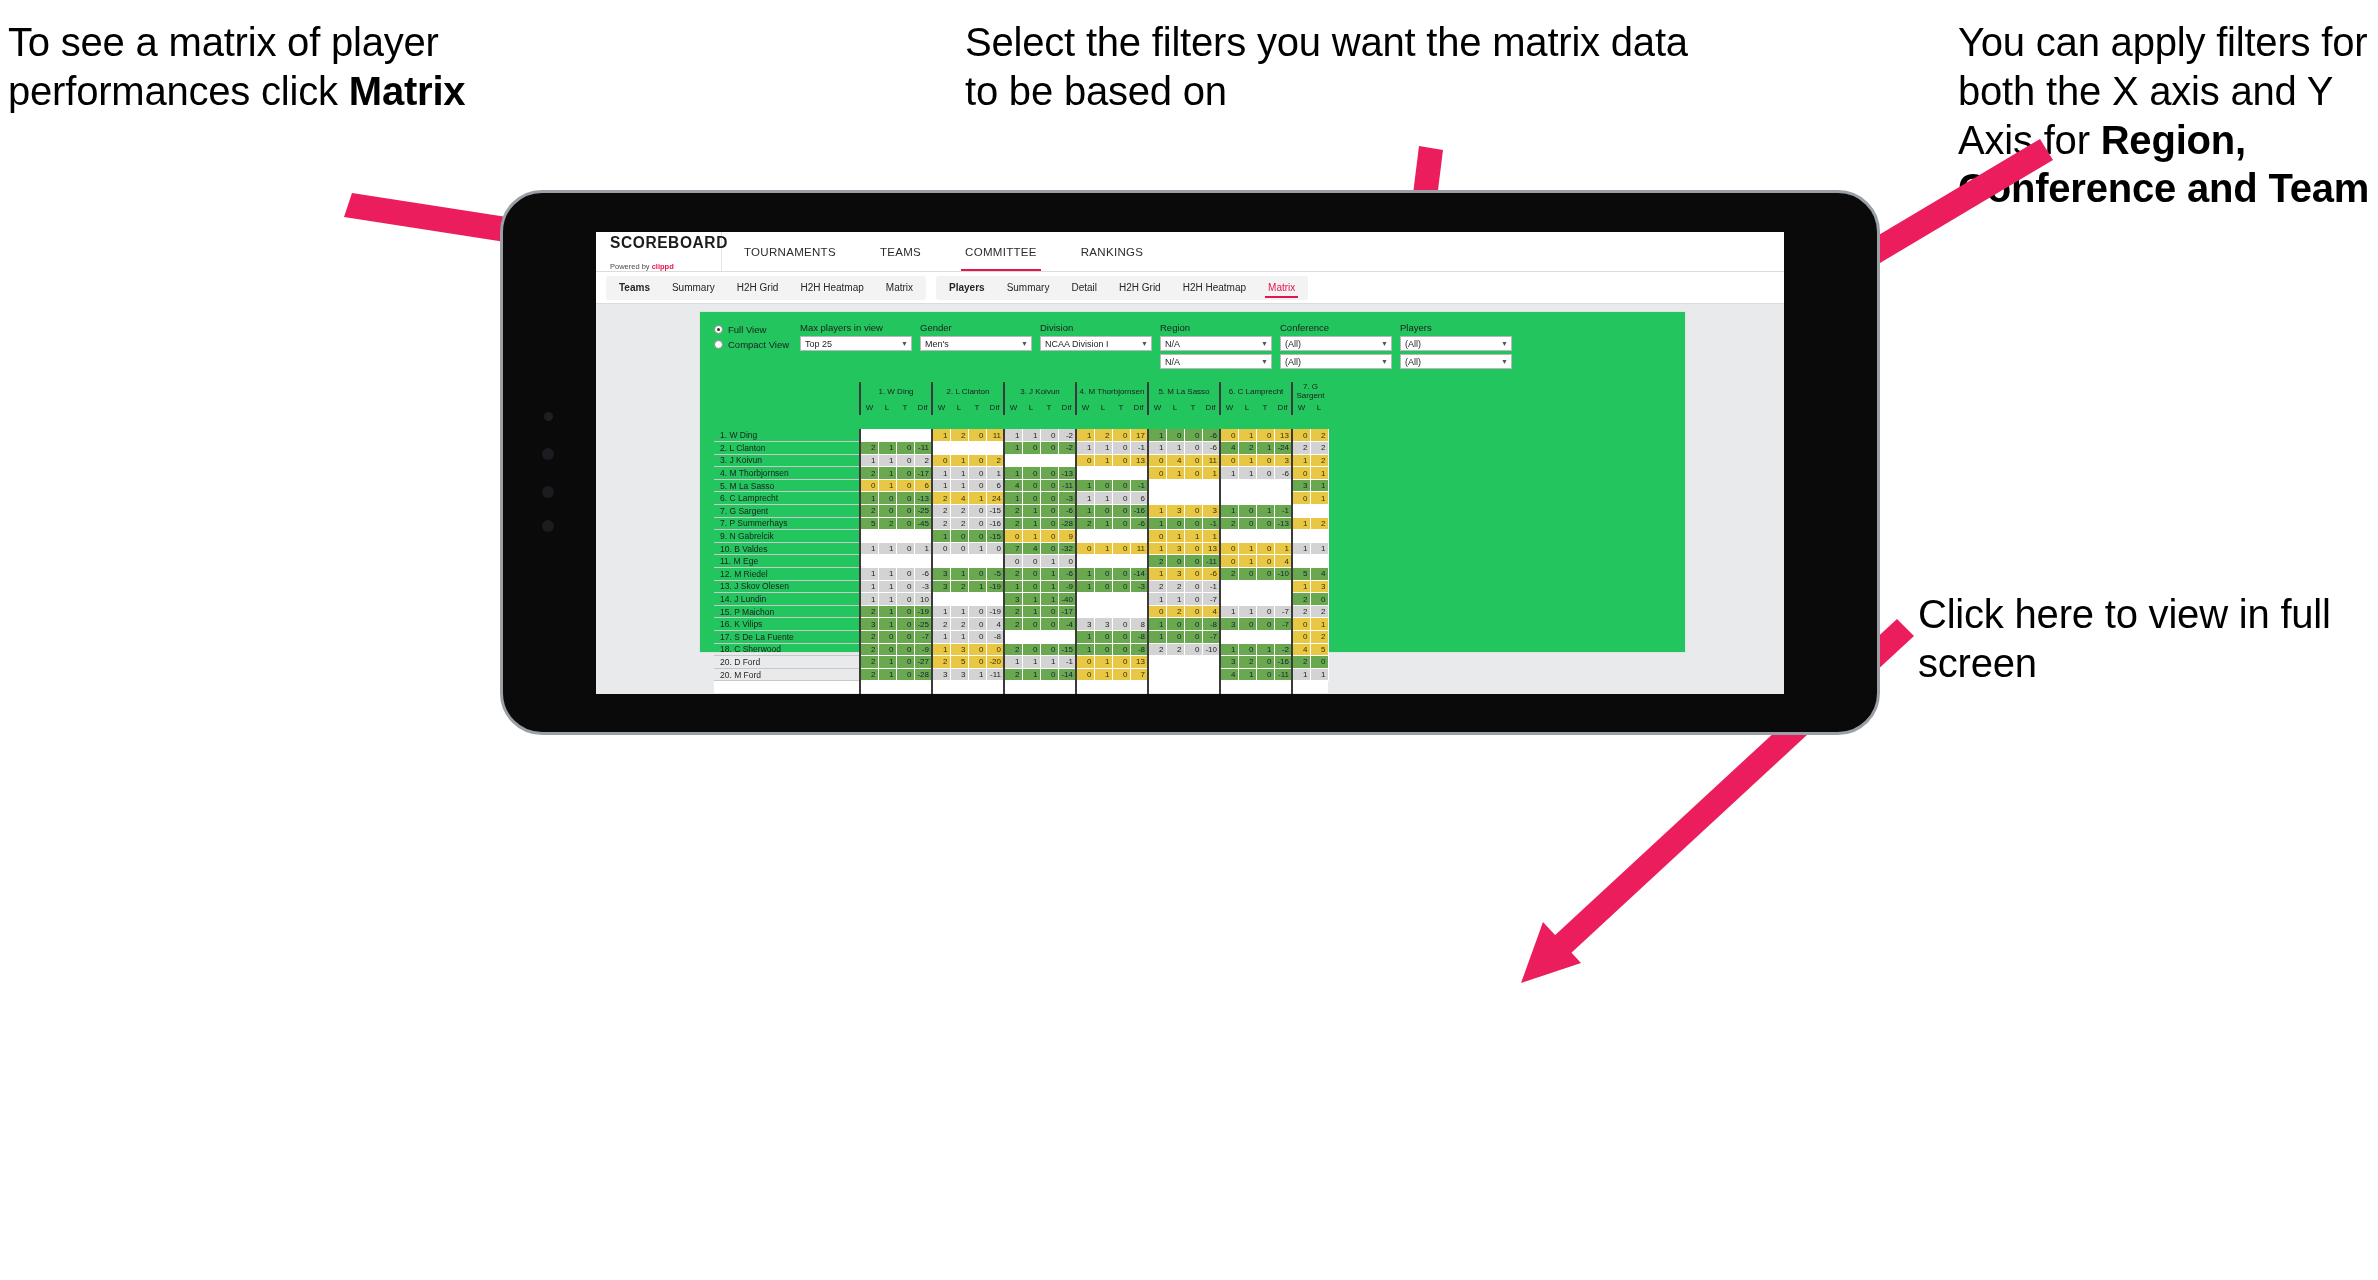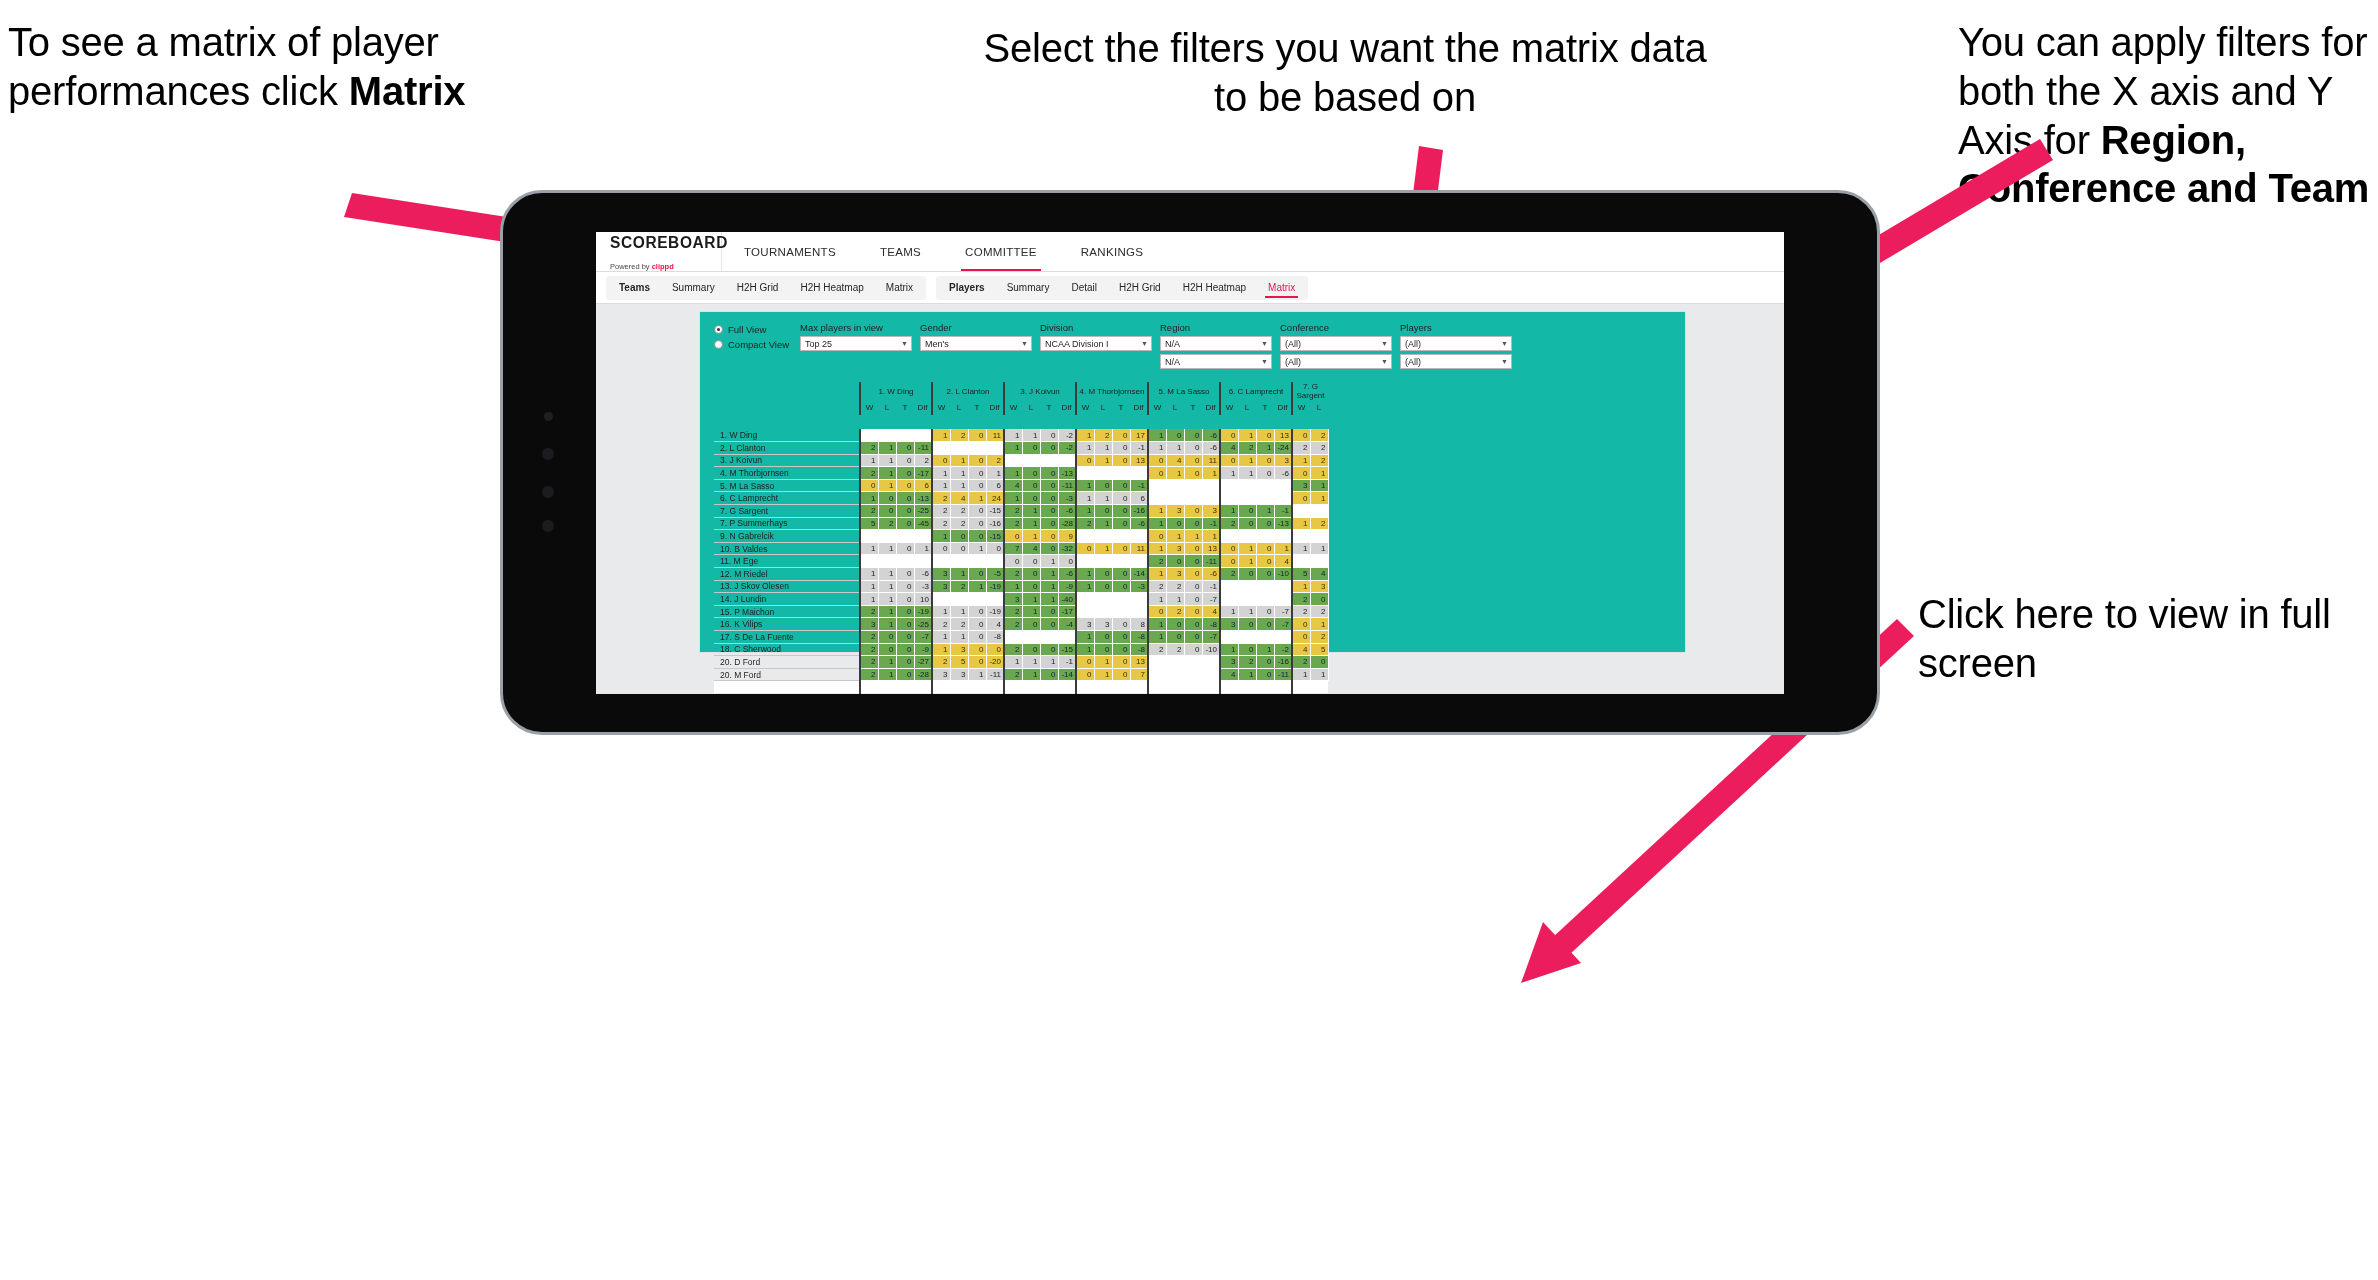--- a/index.html
+++ b/index.html
@@ -15,21 +15,21 @@
   .annot {
     position: absolute;
     color: #000;
     font-size: 40px;
     line-height: 1.22;
     font-family: "Liberation Sans", sans-serif;
     letter-spacing: -0.2px;
   }
   .annot b { font-weight: 700; }
   #annot-matrix   { left: 8px;  top: 18px;  width: 540px; }
-  #annot-filters  { left: 965px; top: 24px; width: 760px; text-align: center;}
+  #annot-filters  { left: 965px; top: 18px; width: 760px; }
   #annot-axes     { left: 1958px; top: 18px; width: 420px; }
   #annot-full     { left: 1918px; top: 590px; width: 460px; }
 
   
   .arrow { position: absolute; pointer-events: none; }
 
   
   #tablet {
     position: absolute;
     left: 500px; top: 190px;
@@ -108,21 +108,21 @@
     height: 2px; background: #e8144e;
   }
 
   
   #canvas {
     background: #e9eaec; height: 390px; position: relative;
     padding: 8px 0 0 0;
   }
   #sheet {
     position: absolute; left: 104px; top: 8px; width: 985px; height: 340px;
-    background: #14b8a6; box-shadow: 0 0 0 1px #e2e2e2;
+    background: #22c55e; box-shadow: 0 0 0 1px #e2e2e2;
   }
 
   
   #filters { display: flex; padding: 10px 0 0 14px; gap: 0; }
   .radio-col { width: 86px; padding-top: 2px; }
   .radio-row { display: flex; align-items: center; gap: 5px; margin-bottom: 4px; }
   .radio {
     width: 9px; height: 9px; border-radius: 50%;
     border: 1px solid #8a8a8a; background: #fff; position: relative;
     flex: none;

